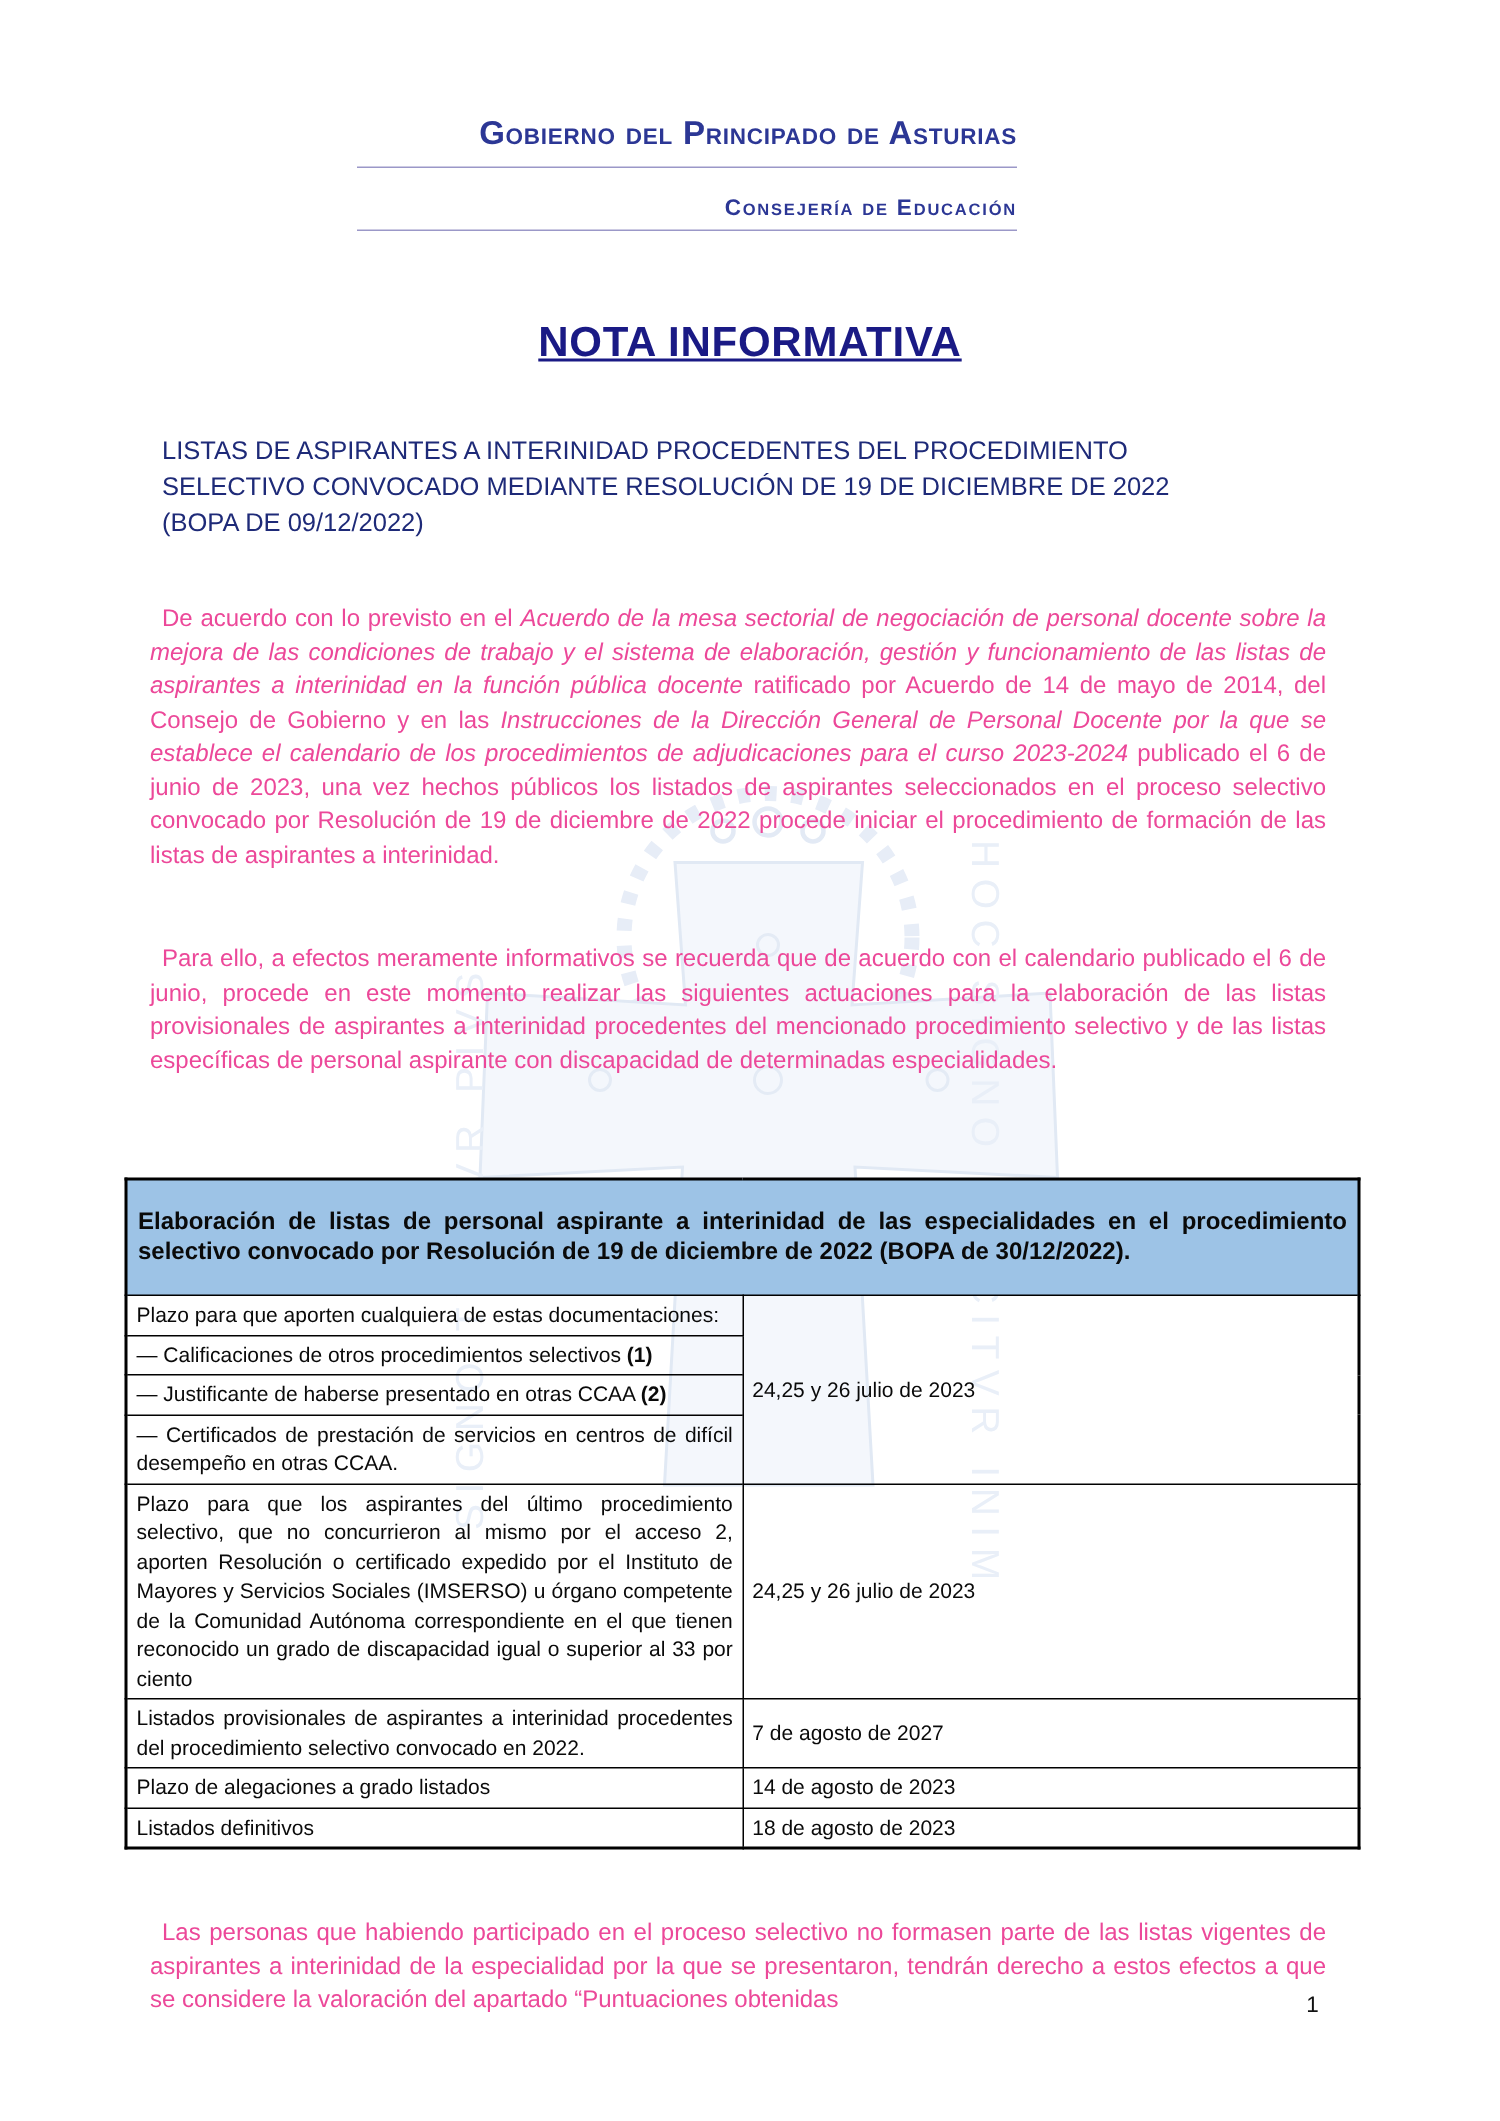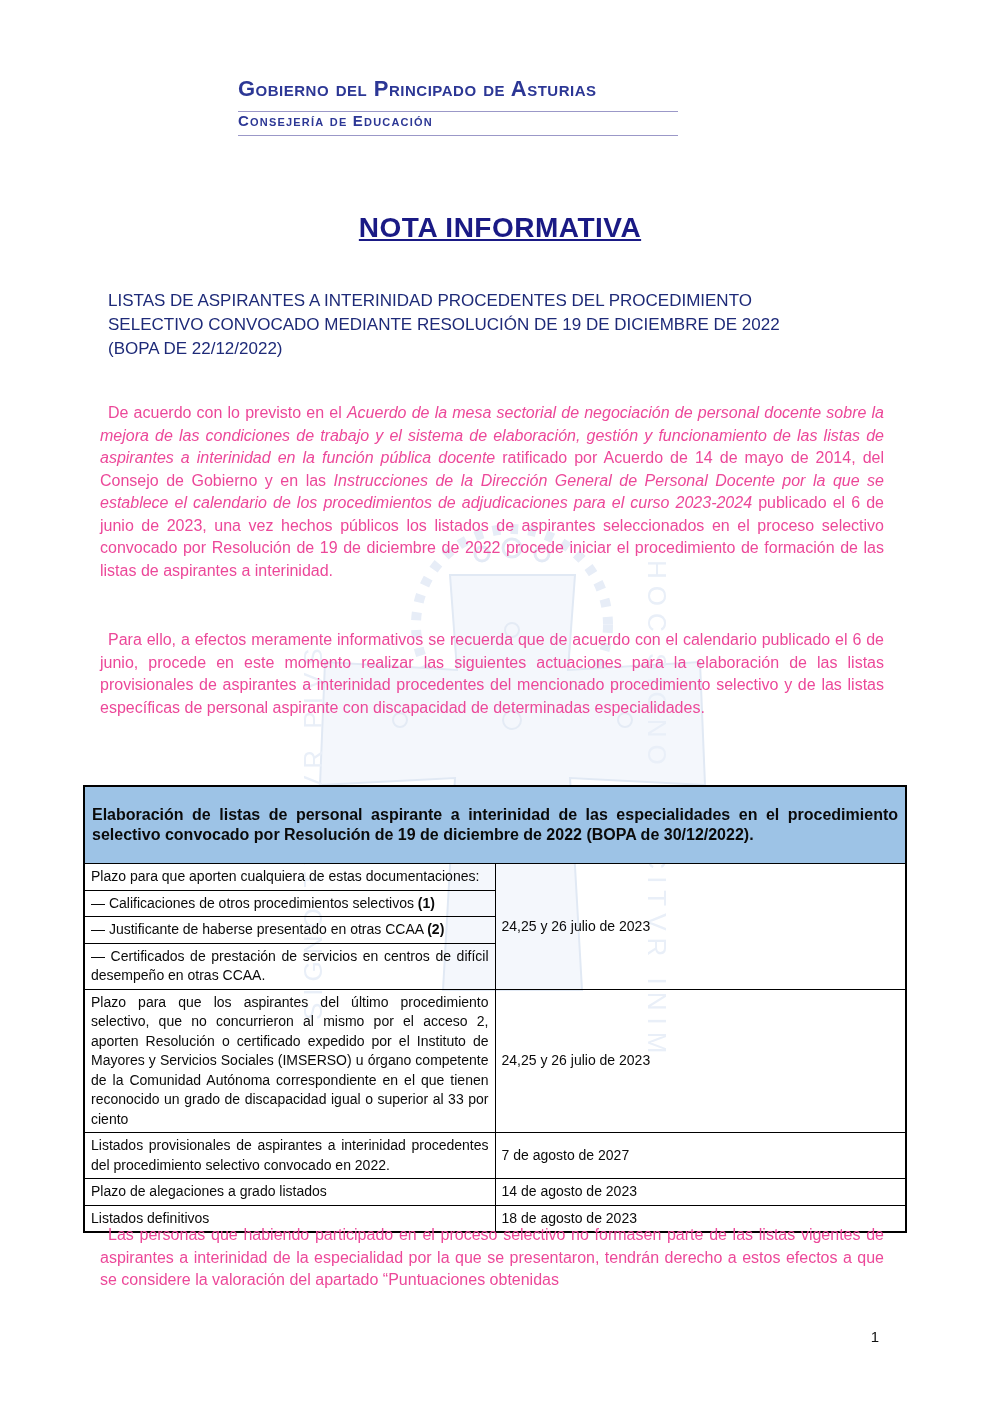--- a/index.html
+++ b/index.html
@@ -5,32 +5,32 @@
   html,body{margin:0;padding:0;background:#ffffff;}
   .page{
     position:relative;
     width:1000px;height:1414px;
     background:#ffffff;
     font-family:"Liberation Sans", sans-serif;
     color:#0a0a0a;
     overflow:hidden;
   }
   
-  .letterhead{position:absolute;top:76px;left:238px;width:440px;text-align:left;}
+  .letterhead{position:absolute;top:76px;left:238px;width:440px;text-align:right;}
   .gov{
     font-variant:small-caps;
     font-size:22px;font-weight:600;letter-spacing:.5px;
     color:#2c3795;
   }
   .rule{border-bottom:1px solid #9b98c8;height:0;}
   .rule1{margin-top:9px;}
   .dept{
     font-variant:small-caps;
     font-size:15px;font-weight:600;letter-spacing:1.2px;
-    color:#2c3795;margin-top:0;
+    color:#2c3795;margin-top:18px;
   }
   .rule2{margin-top:6px;}
   
   .title{
     position:absolute;top:212px;left:0;right:0;margin:0;
     text-align:center;
     font-size:28px;font-weight:bold;letter-spacing:.5px;
     color:#1a1a85;
     text-decoration:underline;
   }
@@ -42,21 +42,21 @@
   }
   
   .para{
     position:absolute;left:100px;width:784px;margin:0;
     font-size:16px;line-height:22.5px;
     text-align:justify;text-indent:8px;
     color:#ec4899;
   }
   .p1{top:402px;}
   .p2{top:629px;}
-  .p3{top:1224px;}
+  .p3{top:1278px;}
   .seg-i{font-style:italic;}
   .seg-b{font-weight:bold;}
   
   .schedule{
     position:absolute;top:785px;left:83px;
     width:824px;
     border-collapse:collapse;
     table-layout:fixed;
     background:transparent;
   }
@@ -112,21 +112,21 @@
     <div class="rule rule1"></div>
     <div class="dept">Consejería de Educación</div>
     <div class="rule rule2"></div>
   </header>
 
   <h1 class="title">NOTA INFORMATIVA</h1>
 
   <div class="subtitle">
     <div>LISTAS DE ASPIRANTES A INTERINIDAD PROCEDENTES DEL PROCEDIMIENTO</div>
     <div>SELECTIVO CONVOCADO MEDIANTE RESOLUCIÓN DE 19 DE DICIEMBRE DE 2022</div>
-    <div>(BOPA DE 22/12/2022)</div>
+    <div>(BOPA DE 09/12/2022)</div>
   </div>
 
   <p class="para p1"><span>De acuerdo con lo previsto en el </span><span class="seg-i">Acuerdo de la mesa sectorial de negociación de personal docente sobre la mejora de las condiciones de trabajo y el sistema de elaboración, gestión y funcionamiento de las listas de aspirantes a interinidad en la función pública docente</span><span> ratificado por Acuerdo de 14 de mayo de 2014, del Consejo de Gobierno y en las </span><span class="seg-i">Instrucciones de la Dirección General de Personal Docente por la que se establece el calendario de los procedimientos de adjudicaciones para el curso 2023-2024</span><span> publicado el 6 de junio de 2023, una vez hechos públicos los listados de aspirantes seleccionados en el proceso selectivo convocado por Resolución de 19 de diciembre de 2022 procede iniciar el procedimiento de formación de las listas de aspirantes a interinidad.</span></p>
   <p class="para p2">Para ello, a efectos meramente informativos se recuerda que de acuerdo con el calendario publicado el 6 de junio, procede en este momento realizar las siguientes actuaciones para la elaboración de las listas provisionales de aspirantes a interinidad procedentes del mencionado procedimiento selectivo y de las listas específicas de personal aspirante con discapacidad de determinadas especialidades.</p>
 
   <table class="schedule">
     <tbody>
       <tr>
         <td colspan="2" class="th">Elaboración de listas de personal aspirante a interinidad de las especialidades en el procedimiento selectivo convocado por Resolución de 19 de diciembre de 2022 (BOPA de 30/12/2022).</td>
       </tr>

